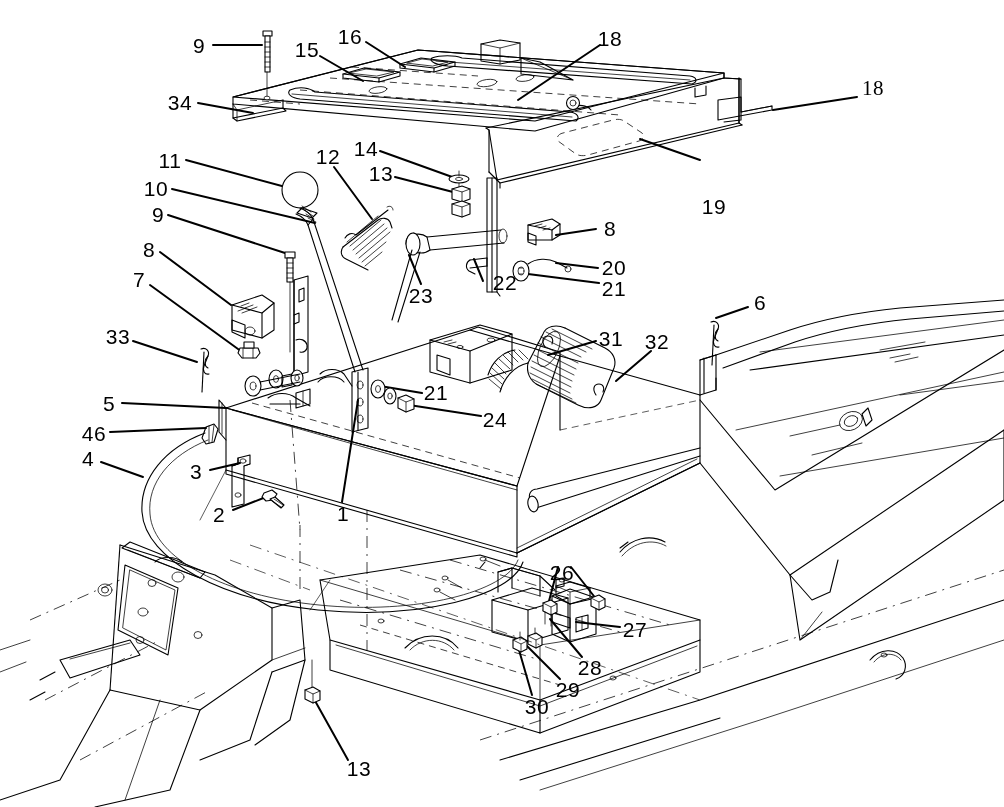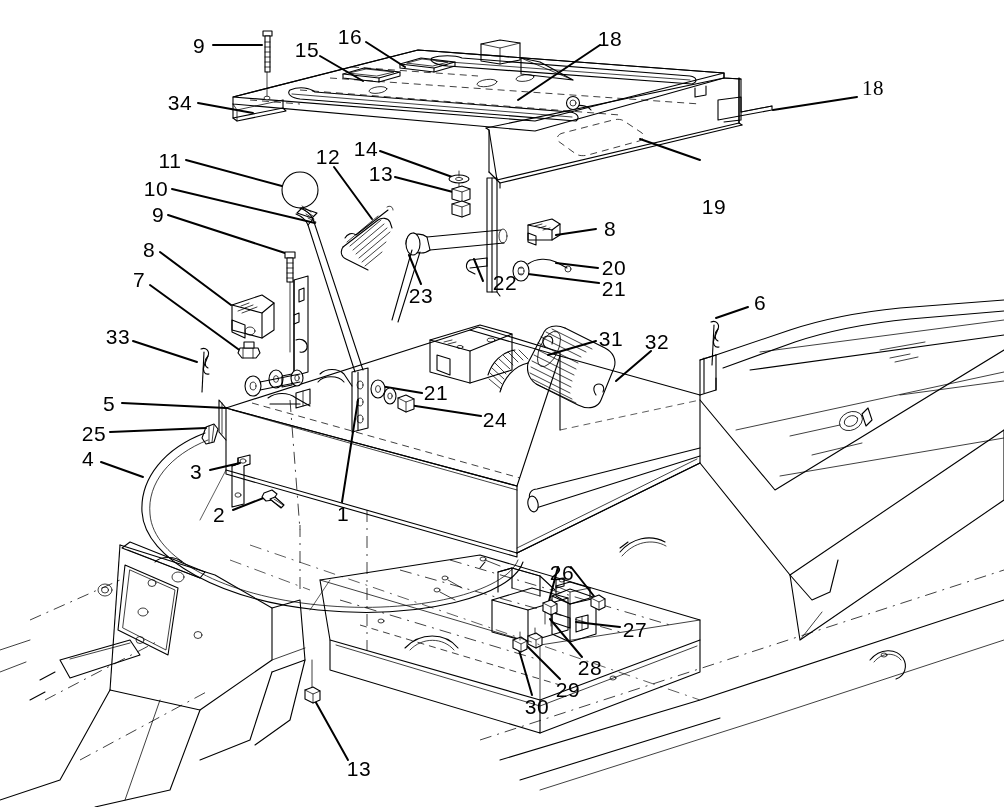--- a/index.html
+++ b/index.html
@@ -602,21 +602,21 @@
   <div class="callout-label" style="left:350px; top:36px;">16</div>
   <div class="callout-label" style="left:610px; top:38px;">18</div>
   <div class="callout-label" style="left:873px; top:88px;font-family:Liberation Serif, serif;">18</div>
   <div class="callout-label" style="left:714px; top:166px;margin-top:40px;">19</div>
   <div class="callout-label" style="left:614px; top:267px;">20</div>
   <div class="callout-label" style="left:614px; top:288px;">21</div>
   <div class="callout-label" style="left:436px; top:392px;">21</div>
   <div class="callout-label" style="left:484px; top:282px;margin-left:21px;">22</div>
   <div class="callout-label" style="left:421px; top:295px;">23</div>
   <div class="callout-label" style="left:495px; top:419px;">24</div>
-  <div class="callout-label" style="left:94px;  top:433px;">25</div>
+  <div class="callout-label" style="left:94px;  top:433px;">46</div>
   <div class="callout-label" style="left:562px; top:556px;margin-top:16px;">26</div>
   <div class="callout-label" style="left:635px; top:629px;">27</div>
   <div class="callout-label" style="left:590px; top:667px;">28</div>
   <div class="callout-label" style="left:568px; top:689px;">29</div>
   <div class="callout-label" style="left:537px; top:706px;">30</div>
   <div class="callout-label" style="left:611px; top:338px;">31</div>
   <div class="callout-label" style="left:657px; top:341px;">32</div>
   <div class="callout-label" style="left:118px; top:336px;">33</div>
   <div class="callout-label" style="left:180px; top:102px;">34</div>
 

